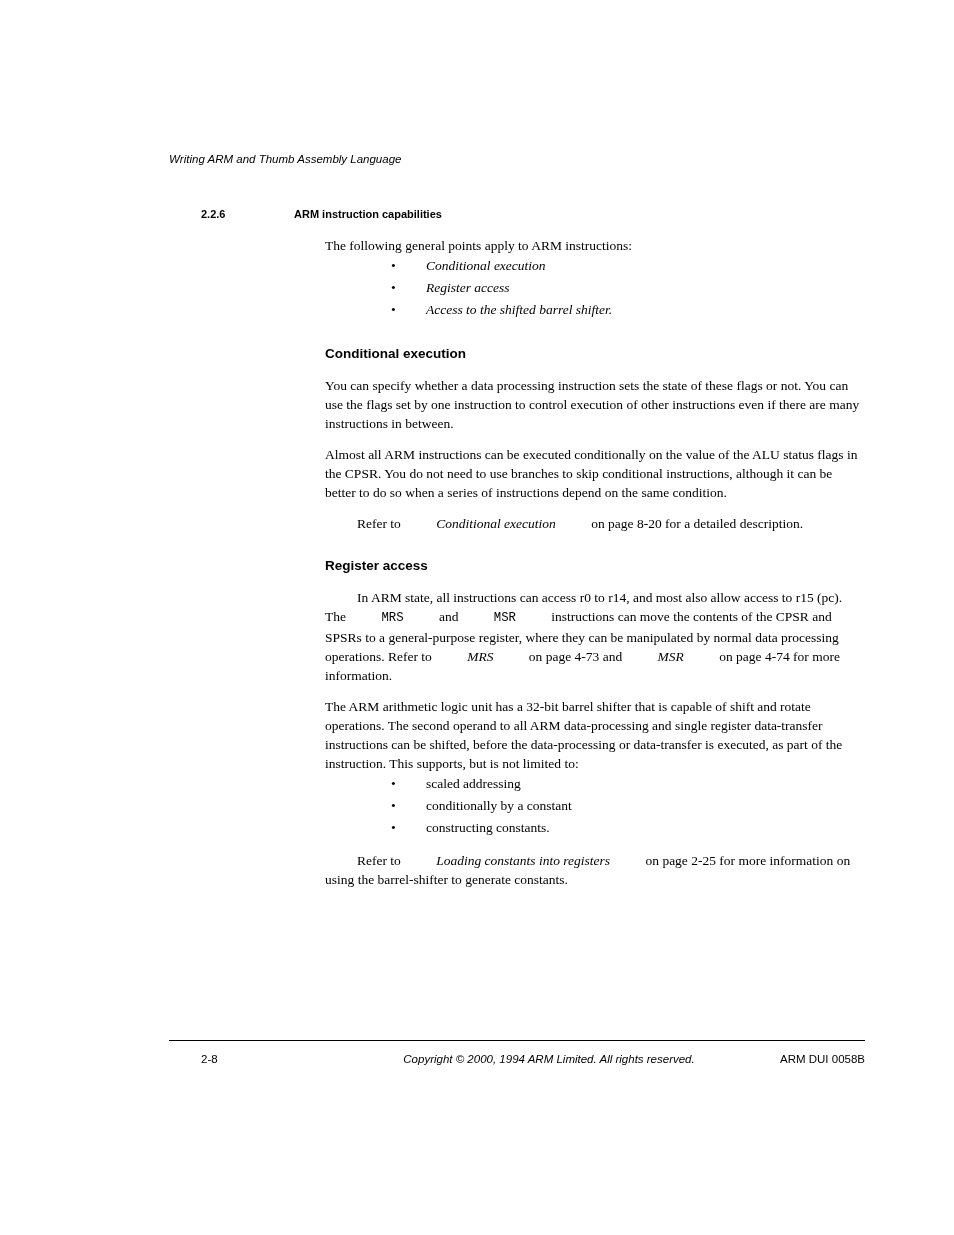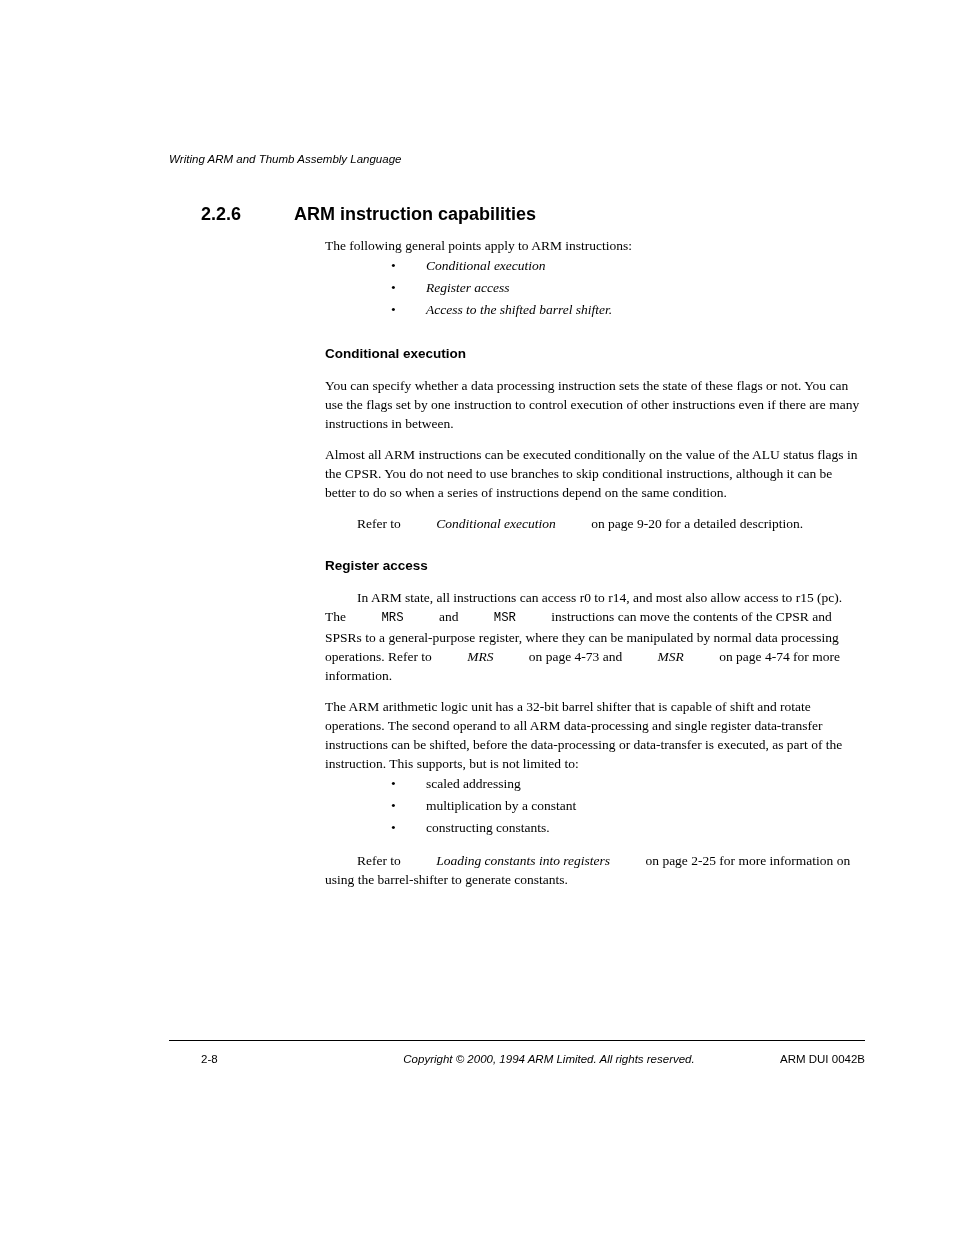--- a/index.html
+++ b/index.html
@@ -23,21 +23,21 @@
     font-size: 11.5px;
     line-height: 14px;
   }
 
   .section-heading {
     position: absolute;
     top: 206px;
     left: 105px;
     font-family: "Liberation Sans", sans-serif;
     font-weight: bold;
-    font-size: 18px;
+    font-size: 11px;
     line-height: 17px;
   }
   .section-heading .sec-num {
     display: inline-block;
     width: 61px;
   }
 
   .content {
     position: absolute;
     top: 236px;
@@ -135,48 +135,48 @@
         <span class="item-text">Access to the shifted barrel shifter.</span>
       </li>
     </ul>
 
     <h3 class="subheading">Conditional execution</h3>
 
     <p>You can specify whether a data processing instruction sets the state of these flags or not. You can use the flags set by one instruction to control execution of other instructions even if there are many instructions in between.</p>
 
     <p>Almost all ARM instructions can be executed conditionally on the value of the ALU status flags in the CPSR. You do not need to use branches to skip conditional instructions, although it can be better to do so when a series of instructions depend on the same condition.</p>
 
-    <p><span>Refer to </span><span class="it">Conditional execution</span><span> on page 9-20 for a detailed description.</span></p>
+    <p><span>Refer to </span><span class="it">Conditional execution</span><span> on page 8-20 for a detailed description.</span></p>
 
     <h3 class="subheading">Register access</h3>
 
     <p><span>In ARM state, all instructions can access r0 to r14, and most also allow access to r15 (pc). The </span><span class="mono">MRS</span><span> and </span><span class="mono">MSR</span><span> instructions can move the contents of the CPSR and SPSRs to a general-purpose register, where they can be manipulated by normal data processing operations. Refer to </span><span class="it">MRS</span><span> on page 4-73 and </span><span class="it">MSR</span><span> on page 4-74 for more information.</span></p>
 
 
     <p class="tight">The ARM arithmetic logic unit has a 32-bit barrel shifter that is capable of shift and rotate operations. The second operand to all ARM data-processing and single register data-transfer instructions can be shifted, before the data-processing or data-transfer is executed, as part of the instruction. This supports, but is not limited to:</p>
 
     <ul class="bullets">
       <li>
         <span class="bullet-marker">•</span>
         <span class="item-text">scaled addressing</span>
       </li>
       <li>
         <span class="bullet-marker">•</span>
-        <span class="item-text">multiplication by a constant</span>
+        <span class="item-text">conditionally by a constant</span>
       </li>
       <li>
         <span class="bullet-marker">•</span>
         <span class="item-text">constructing constants.</span>
       </li>
     </ul>
 
     <p><span>Refer to </span><span class="it">Loading constants into registers</span><span> on page 2-25 for more information on using the barrel-shifter to generate constants.</span></p>
 
   </div>
 
   <div class="footer-rule"></div>
   <div class="footer-row">
     <span class="f-left">2-8</span>
     <span class="f-center">Copyright © 2000, 1994 ARM Limited. All rights reserved.</span>
-    <span class="f-right">ARM DUI 0042B</span>
+    <span class="f-right">ARM DUI 0058B</span>
   </div>
 
 </div>
 
 </body></html>

